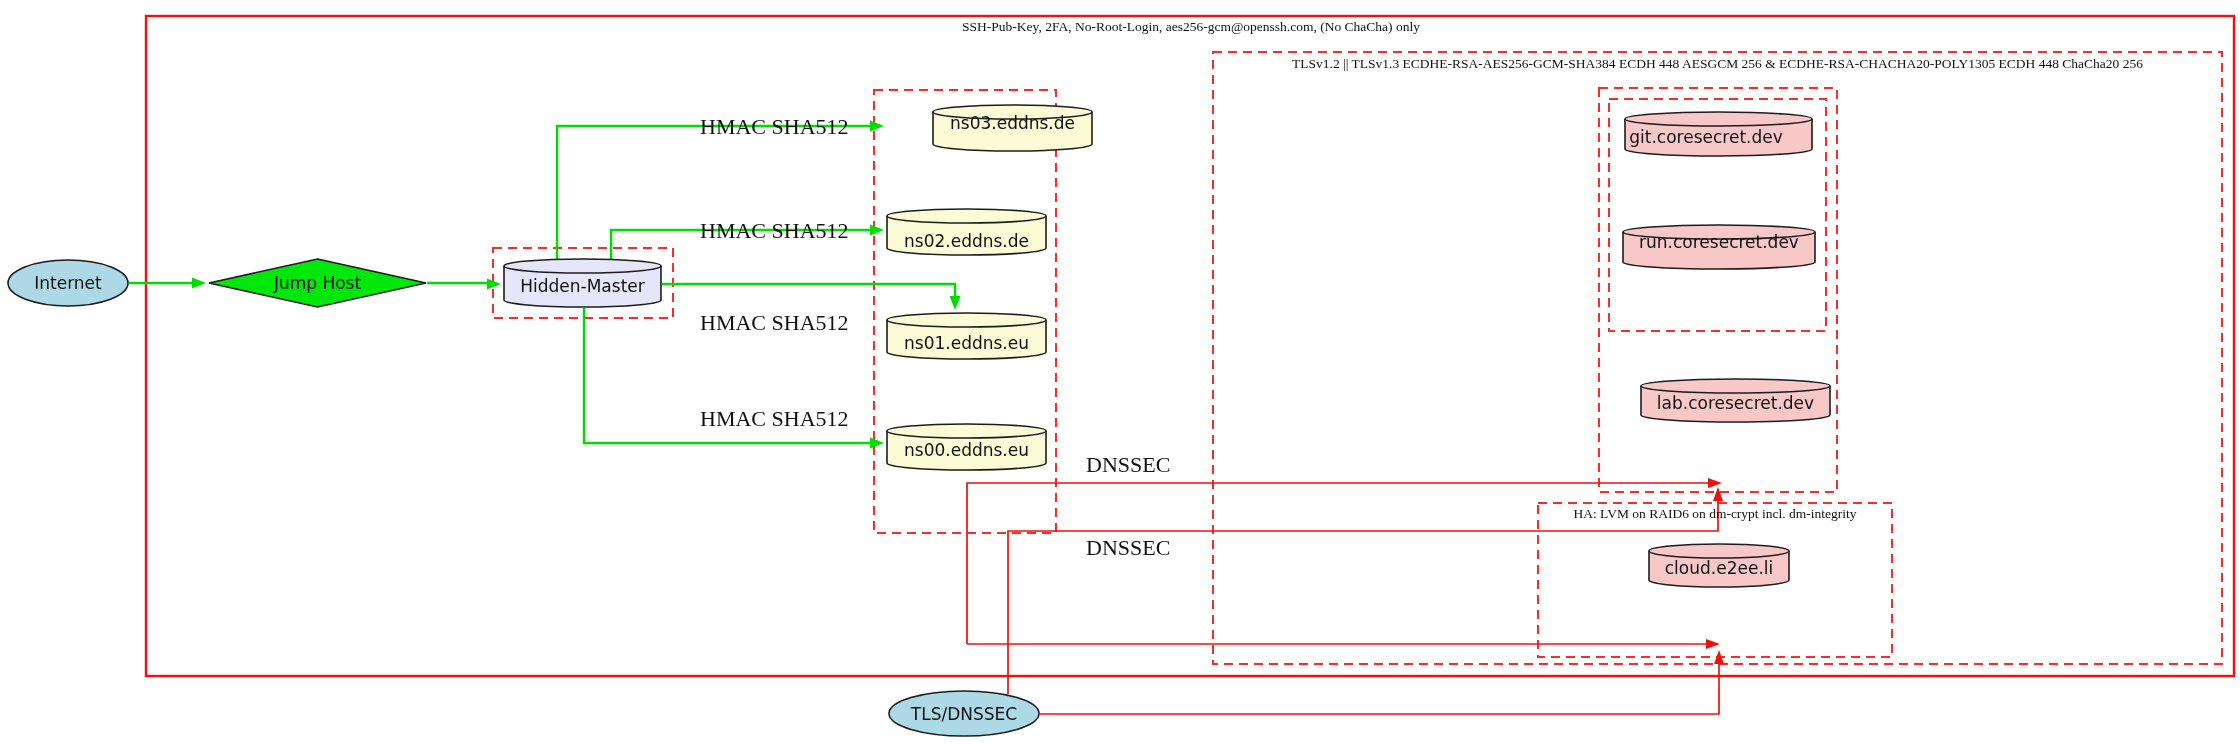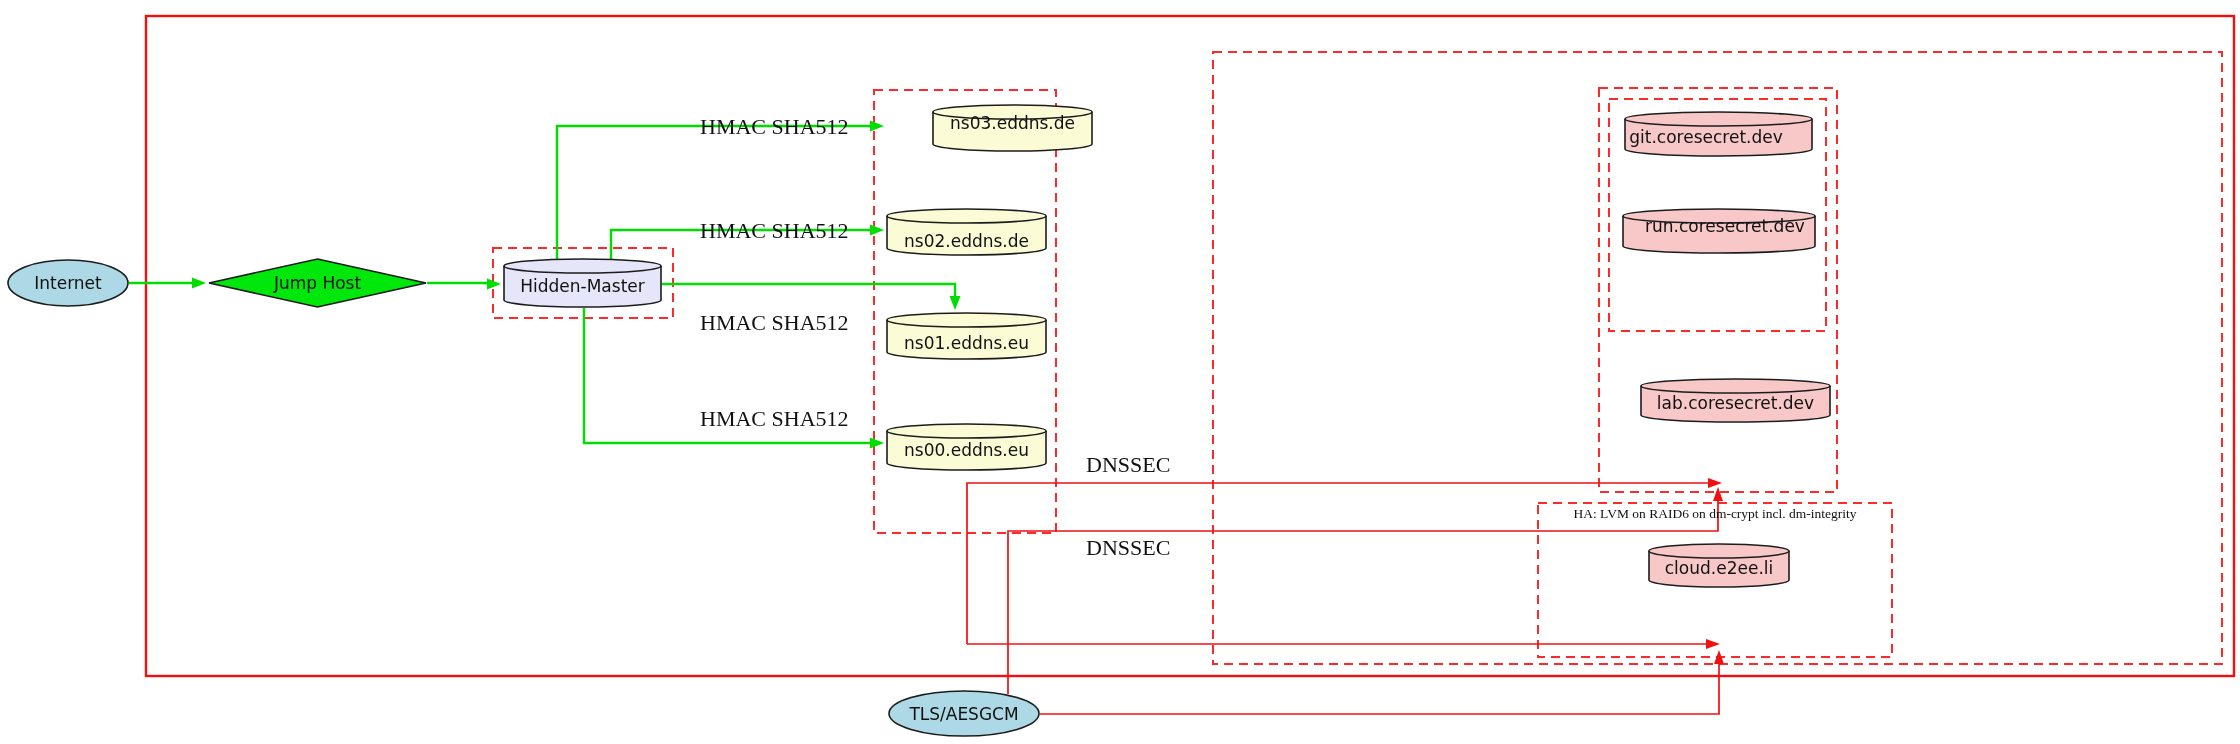--- a/index.html
+++ b/index.html
@@ -71,20 +71,22 @@
       <path d="M1040,714 H1719 V662"></path>
     </g>
     <g fill="var(--ered)" stroke="none">
       <polygon points="1722,483 1708,478 1708,488"></polygon>
       <polygon points="1720,644 1706,639 1706,649"></polygon>
       <polygon points="1718,487 1713,501 1723,501"></polygon>
       <polygon points="1719,650 1714,664 1724,664"></polygon>
     </g>
   </svg>
 
+  <div class="cluster-label" style="left:913px;top:19px;width:556px;">SSH-Pub-Key, 2FA, No-Root-Login, aes256-gcm@openssh.com, (No ChaCha) only</div>
+  <div class="cluster-label" style="left:1213px;top:56px;width:1009px;">TLSv1.2 || TLSv1.3 ECDHE-RSA-AES256-GCM-SHA384 ECDH 448 AESGCM 256 &amp; ECDHE-RSA-CHACHA20-POLY1305 ECDH 448 ChaCha20 256</div>
   <div class="cluster-label" style="left:1538px;top:506px;width:354px;">HA: LVM on RAID6 on dm-crypt incl. dm-integrity</div>
 
   <div class="edge-label right" style="left:700px;top:114px;width:148px;">HMAC SHA512</div>
   <div class="edge-label right" style="left:700px;top:218px;width:148px;">HMAC SHA512</div>
   <div class="edge-label right" style="left:700px;top:310px;width:148px;">HMAC SHA512</div>
   <div class="edge-label right" style="left:700px;top:406px;width:148px;">HMAC SHA512</div>
   <div class="edge-label" style="left:1086px;top:452px;">DNSSEC</div>
   <div class="edge-label" style="left:1086px;top:535px;">DNSSEC</div>
 
   <div id="nodes">
@@ -135,21 +137,21 @@
         </svg>
         <span class="node-label">ns00.eddns.eu</span>
       </div>
       <div class="node cylinder" style="left: 1624px; top: 111px; width: 164px; height: 46px;">
         <svg width="189" height="46" viewBox="0 0 189 46">
           <path d="M1,8 A93.5,7 0 0 1 188,8 L188,38 A93.5,7 0 0 1 1,38 Z" fill="#f8c8c8" stroke="#1c1c1c" stroke-width="1.6"></path>
           <path d="M1,8 A93.5,7 0 0 0 188,8" fill="none" stroke="#1c1c1c" stroke-width="1.6"></path>
         </svg>
         <span class="node-label">git.coresecret.dev</span>
       </div>
-      <div class="node cylinder" style="left: 1622px; top: 208px; width: 194px; height: 30px; padding-left: 12px;">
+      <div class="node cylinder" style="left: 1622px; top: 224px; width: 194px; height: 30px;">
         <svg width="194" height="46" viewBox="0 0 194 46">
           <path d="M1,8 A96,7 0 0 1 193,8 L193,38 A96,7 0 0 1 1,38 Z" fill="#f8c8c8" stroke="#1c1c1c" stroke-width="1.6"></path>
           <path d="M1,8 A96,7 0 0 0 193,8" fill="none" stroke="#1c1c1c" stroke-width="1.6"></path>
         </svg>
         <span class="node-label">run.coresecret.dev</span>
       </div>
       <div class="node cylinder" style="left: 1623px; top: 378px; width: 191px; height: 45px; margin-left: 17px;">
         <svg width="191" height="45" viewBox="0 0 191 45">
           <path d="M1,8 A94.5,7 0 0 1 190,8 L190,37 A94.5,7 0 0 1 1,37 Z" fill="#f8c8c8" stroke="#1c1c1c" stroke-width="1.6"></path>
           <path d="M1,8 A94.5,7 0 0 0 190,8" fill="none" stroke="#1c1c1c" stroke-width="1.6"></path>
@@ -160,16 +162,16 @@
         <svg width="142" height="45" viewBox="0 0 142 45">
           <path d="M1,8 A70,7 0 0 1 141,8 L141,37 A70,7 0 0 1 1,37 Z" fill="#f8c8c8" stroke="#1c1c1c" stroke-width="1.6"></path>
           <path d="M1,8 A70,7 0 0 0 141,8" fill="none" stroke="#1c1c1c" stroke-width="1.6"></path>
         </svg>
         <span class="node-label">cloud.e2ee.li</span>
       </div>
       <div class="node ellipse" style="left: 888px; top: 690px; width: 152px; height: 47px;">
         <svg width="152" height="47" viewBox="0 0 152 47">
           <ellipse cx="76" cy="23.5" rx="75" ry="22.5" fill="#add8e6" stroke="#1c1c1c" stroke-width="1.6"></ellipse>
         </svg>
-        <span class="node-label">TLS/AESGCM</span>
+        <span class="node-label">TLS/DNSSEC</span>
       </div>
     </div>
 </div>
 
 </body></html>

